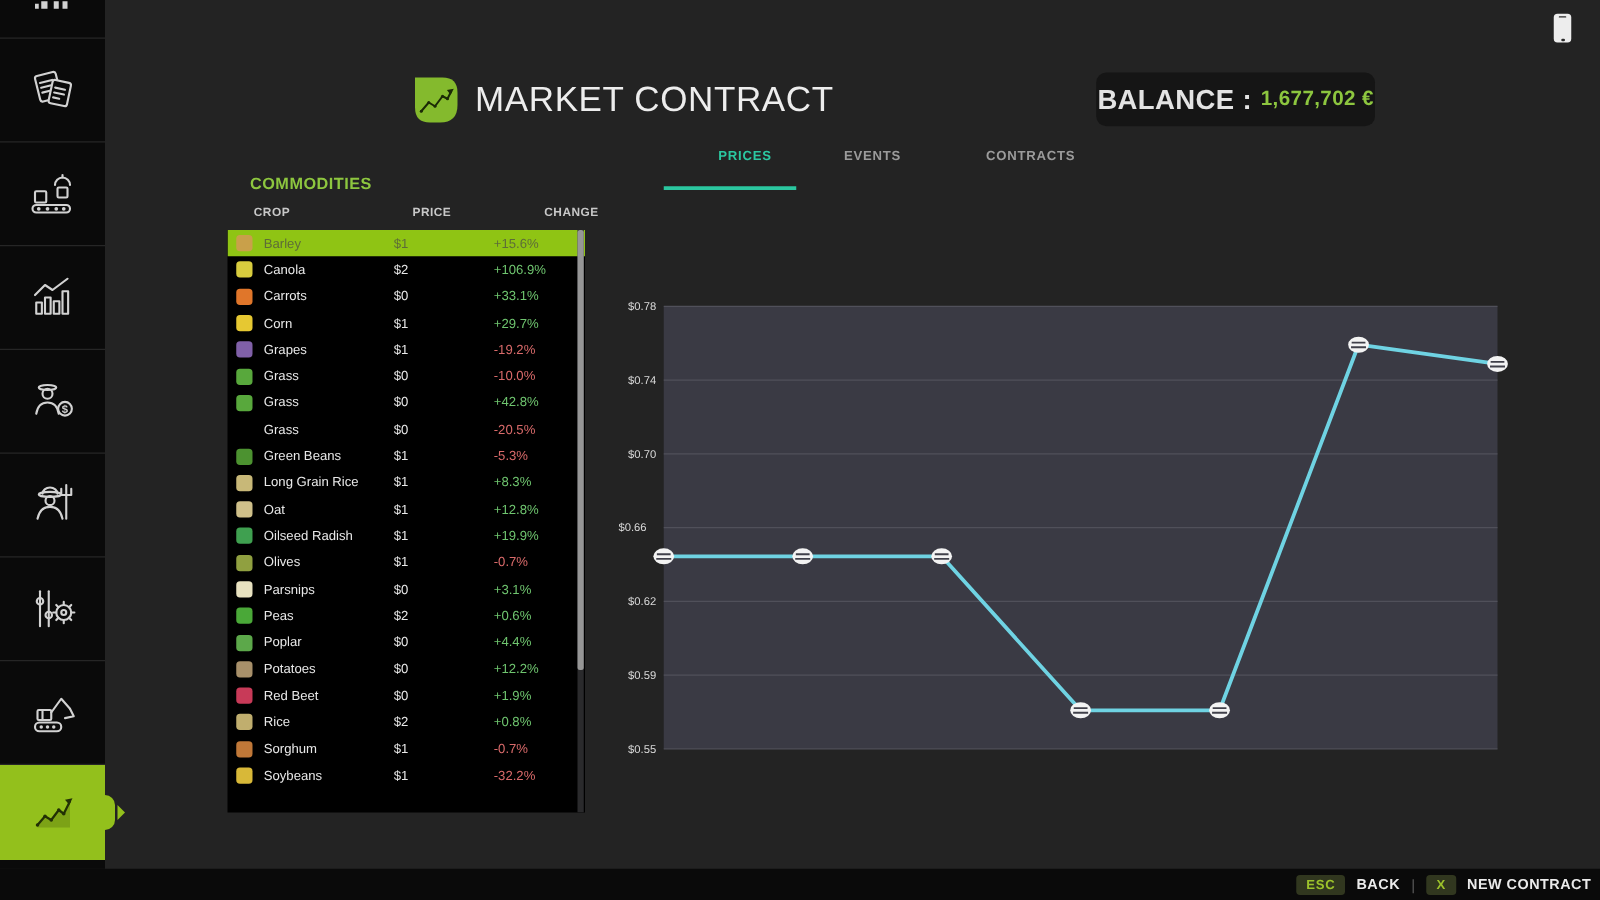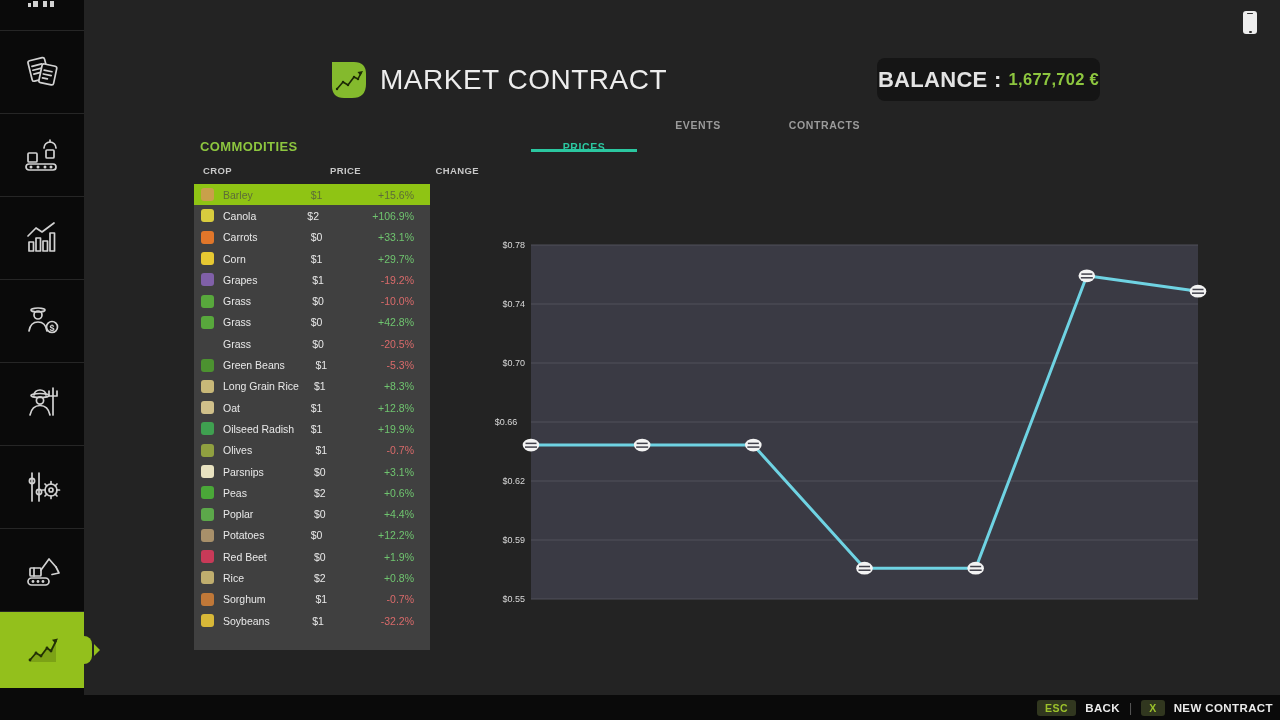--- a/index.html
+++ b/index.html
@@ -28,36 +28,36 @@
   .page-title{position:absolute;left:380px;top:64px;font-size:28px;font-weight:500;
     color:#ededed;letter-spacing:.5px;}
   .balance{position:absolute;left:877px;top:58px;width:223px;height:43px;background:#151515;
     border-radius:8px;display:flex;align-items:center;justify-content:center;gap:7px;}
   .balance .lab{color:#e3e3e3;font-weight:bold;font-size:22px;letter-spacing:.3px;}
   .balance .val{color:#8dc63f;font-weight:bold;font-size:16.5px;letter-spacing:.3px;}
   
   .tab{position:absolute;top:119px;font-weight:bold;font-size:10.5px;letter-spacing:.6px;
     color:#9b9b9b;cursor:pointer;text-align:center;}
   .tab.active{color:#2bc7a0;}
-  #tab-prices{left:531px;width:106px;margin-top:22px;}
+  #tab-prices{left:543px;width:106px;}
   #tab-events{left:652px;width:92px;}
   #tab-contracts{left:777px;width:95px;}
   .tab-underline{position:absolute;left:531px;top:149px;width:106px;height:3px;background:#2bc7a0;}
   
   .commodities-title{position:absolute;left:200px;top:139px;font-size:13px;font-weight:bold;
     color:#8dc63f;letter-spacing:.4px;}
   .col-head{position:absolute;top:165px;font-size:9.5px;font-weight:bold;color:#c8c8c8;letter-spacing:.4px;}
   #col-crop{left:203px;} #col-price{left:330px;} #col-change{left:390px;width:89px;text-align:right;}
-  .panel{position:absolute;left:194px;top:184px;width:236px;height:466px;background:#404040;overflow:hidden;}
+  .panel{position:absolute;left:182px;top:184px;width:286px;height:466px;background:#000000;overflow:hidden;}
   .row{display:flex;align-items:center;height:21.3px;padding-left:7px;box-sizing:border-box;cursor:pointer;}
   .row.selected{background:#8fc414;}
   .row .cicon{width:13px;height:13px;border-radius:3px;margin-right:9px;flex:none;}
   .row .name{width:104px;font-size:10.5px;color:#e8e8e8;white-space:nowrap;}
   .row .price{width:80px;font-size:10.5px;color:#e8e8e8;}
-  .row .change{flex:1;text-align:right;padding-right:16px;font-size:10.5px;}
+  .row .change{flex:1;padding-right:16px;font-size:10.5px;}
   .change.pos{color:#6fc56f;} .change.neg{color:#d96a6a;}
   .row.selected .name,.row.selected .price,.row.selected .change{color:#5d6c38;}
   .scroll-track{position:absolute;left:280px;top:0;width:5px;height:466px;background:#2a2a2c;cursor:pointer;}
   .scroll-thumb{position:absolute;left:0;top:0;width:5px;height:352px;background:#969696;border-radius:2px;}
   
   #chart-svg{position:absolute;left:519px;top:239px;}
   .ylab{position:absolute;left:487px;width:38px;text-align:right;font-size:9px;color:#d8d8d8;
     height:11px;line-height:11px;}
   
   .footer-bar{position:absolute;left:0;top:695px;width:1280px;height:25px;background:#0a0a0a;}

